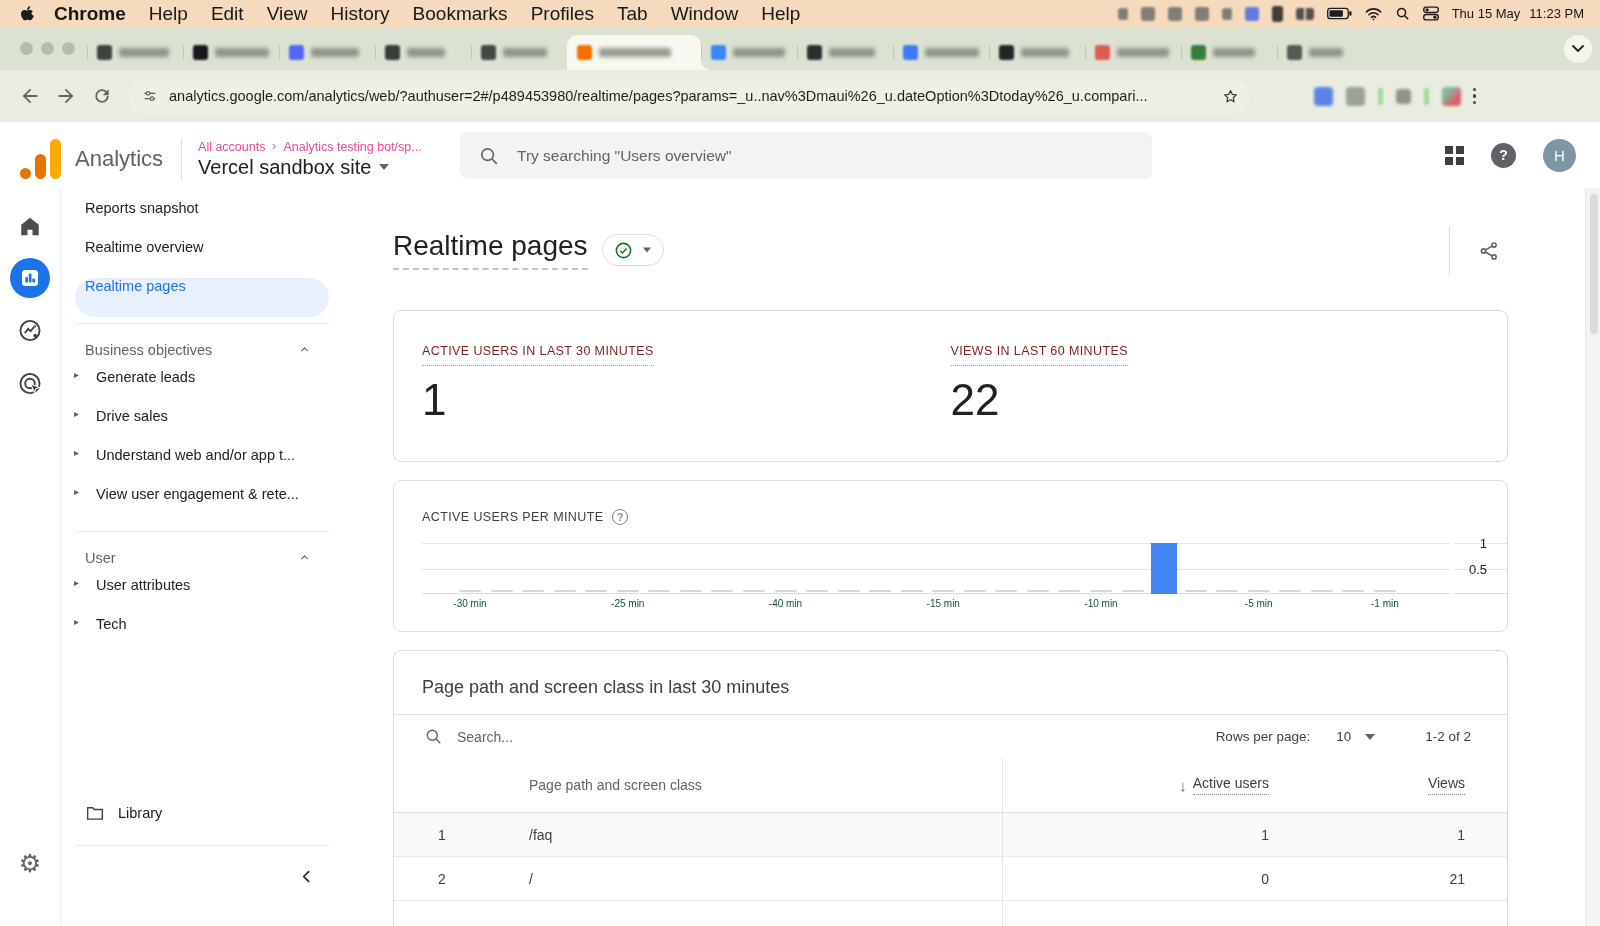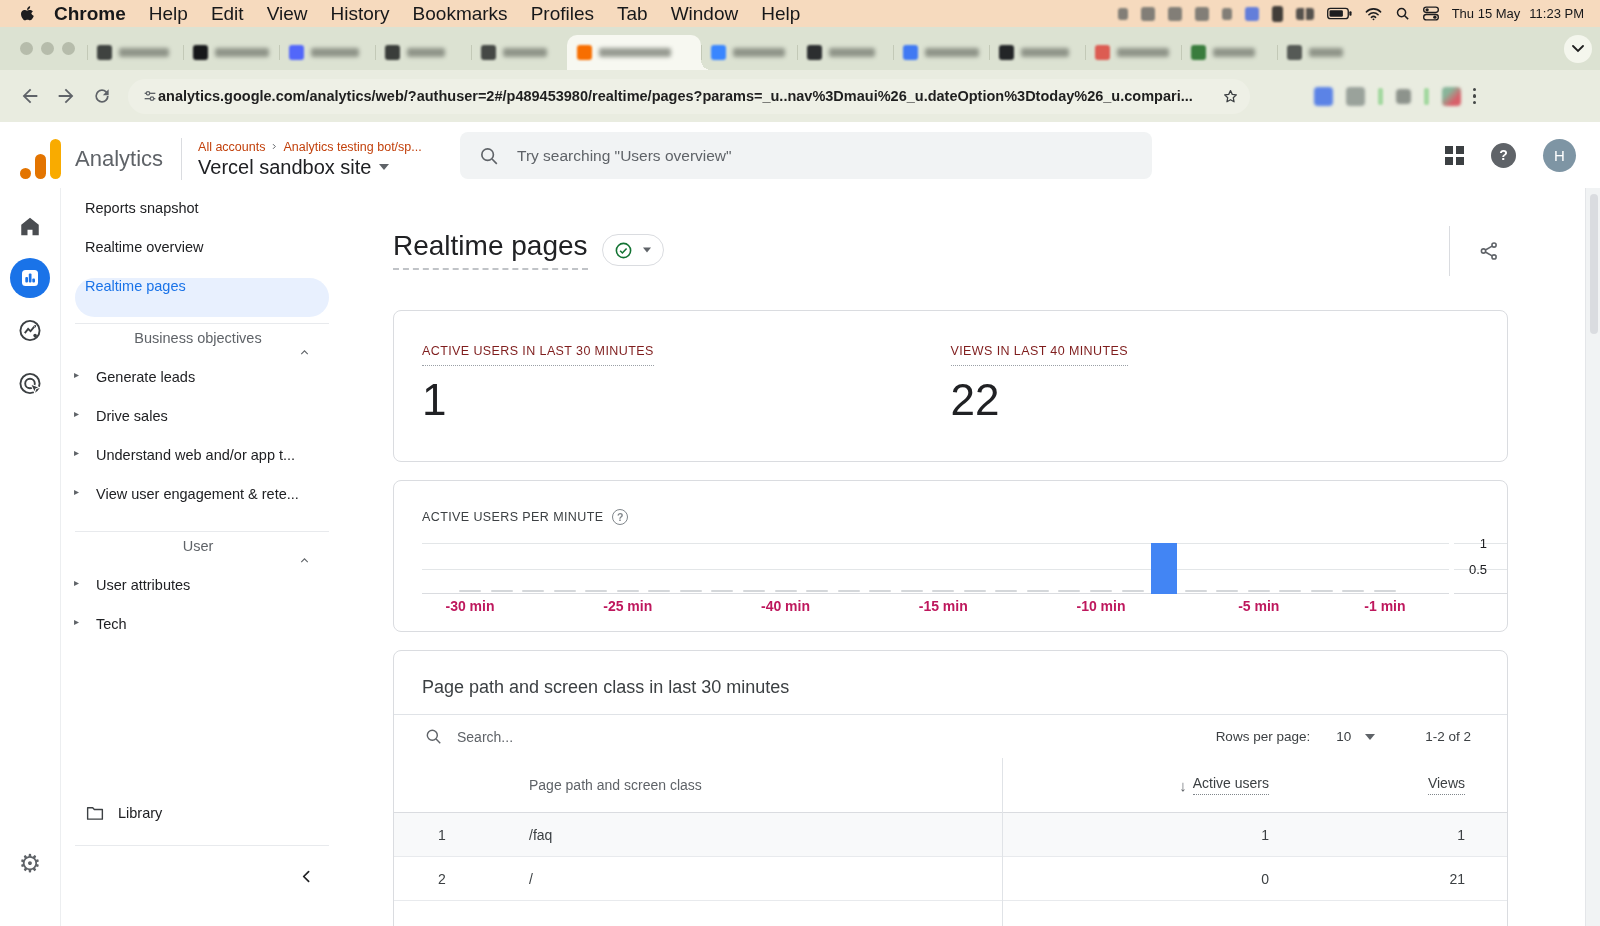--- a/index.html
+++ b/index.html
@@ -37,40 +37,40 @@
   .blurtxt{height:9px;border-radius:2px;background:#6f746a;filter:blur(2px);opacity:.7;}
   .tab-overflow{width:28px;height:28px;border-radius:50%;background:#f4f6ed;align-self:center;
        display:flex;align-items:center;justify-content:center;margin-left:6px;flex:none;}
 
   
   .toolbar{position:absolute;top:70px;left:0;right:0;height:52px;background:#e9ece0;
            display:flex;align-items:center;padding:0 12px;box-sizing:border-box;}
   .navbtn{width:36px;height:36px;display:flex;align-items:center;justify-content:center;border-radius:50%;flex:none;}
   .urlbar{height:35px;width:1122px;background:#eef0e6;border-radius:18px;display:flex;
           align-items:center;padding:0 10px 0 14px;margin-left:8px;box-sizing:border-box;flex:none;}
-  .url{font-size:14.5px;color:#1f1f1f;white-space:nowrap;overflow:hidden;flex:1;font-weight:bold;}
+  .url{font-size:14.5px;color:#1f1f1f;margin-left:11px;white-space:nowrap;overflow:hidden;flex:1;}
   .star{margin-left:10px;}
   .ext{display:flex;align-items:center;gap:13px;margin-left:64px;}
   .extchip{width:19px;height:19px;border-radius:4px;filter:blur(1.6px);}
   .sliver{width:5px;height:17px;border-radius:2px;background:#a4d8a0;filter:blur(1px);}
   .morevert{color:#444746;font-size:16px;line-height:5px;margin-left:12px;letter-spacing:0;
             display:flex;flex-direction:column;gap:3px;align-items:center;}
   .dot3{width:3.4px;height:3.4px;border-radius:50%;background:#444746;}
 
   
   .ga-header{position:absolute;top:122px;left:0;right:0;height:66px;background:#fff;
              display:flex;align-items:center;padding:8px 22px 0 16px;box-sizing:border-box;}
   .ga-logo{display:flex;align-items:flex-end;gap:4px;height:40px;margin:0 14px 0 4px;}
   .ga-dot{width:11px;height:11px;border-radius:50%;background:#e37400;}
   .ga-mid{width:11px;height:25px;border-radius:6px;background:#e37400;}
   .ga-tall{width:11px;height:40px;border-radius:6px;background:#f9ab00;}
   .ga-name{font-size:22px;color:#5f6368;margin-right:18px;}
   .vdiv{width:1px;height:42px;background:#dadce0;margin-right:16px;}
   .prop{display:flex;flex-direction:column;justify-content:center;}
-  .crumb{font-size:12.5px;color:#c2410c;display:flex;align-items:center;gap:5px;}
+  .crumb{font-size:12.5px;color:#ec4899;display:flex;align-items:center;gap:5px;}
   .prop-name{font-size:20px;color:#202124;display:flex;align-items:center;gap:8px;margin-top:2px;}
   .caret{width:0;height:0;border-left:5px solid transparent;border-right:5px solid transparent;border-top:6px solid #5f6368;}
   .ga-search{position:absolute;left:460px;top:10px;width:692px;height:47px;background:#f1f3f4;
              border-radius:8px;display:flex;align-items:center;padding:0 18px;gap:15px;box-sizing:border-box;}
   .ga-search input{border:none;outline:none;background:transparent;font-size:15.5px;color:#3c4043;flex:1;
                    font-family:"Liberation Sans",sans-serif;}
   .ga-search input::placeholder{color:#5f6368;opacity:1;}
   .hdr-actions{position:absolute;right:24px;top:0;height:66px;display:flex;align-items:center;gap:27px;}
   .grid-icon{display:grid;grid-template-columns:8px 8px;gap:3px;}
   .grid-icon i{width:8px;height:8px;background:#3c4043;display:block;}
@@ -83,21 +83,21 @@
   .app-body{position:absolute;top:188px;left:0;right:0;bottom:0;background:#fff;display:flex;}
   .rail{width:60px;flex:none;border-right:1px solid #eceef0;position:relative;}
   .rail-icon{position:absolute;left:50%;transform:translateX(-50%);}
   .gear{font-size:25px;color:#5f6368;line-height:1;}
 
   .sidebar{width:280px;flex:none;position:relative;padding-top:12px;box-sizing:border-box;}
   .snav-item{height:39px;display:flex;color:#202124;font-size:14.5px;}
   .snav-item.link{padding-left:24px;}
   .snav-item.active{background:#e8f0fe;color:#1a73e8;border-radius:20px;margin:0 12px 0 14px;padding-left:10px;}
   .snav-div{border-top:1px solid #e8eaed;margin:6px 12px 6px 14px;}
-  .snav-section{height:39px;display:flex;align-items:center;padding:0 30px 0 24px;color:#5f6368;font-size:14.5px;flex-direction:column;}
+  .snav-section{height:39px;display:flex;align-items:center;padding:0 30px 0 24px;color:#5f6368;font-size:14.5px;}
   .snav-section .chev{margin-left:auto;display:flex;}
   .snav-item.collapsible{padding-left:13px;gap:13px;}
   .tri{color:#5f6368;font-size:10px;width:9px;}
   .lib{position:absolute;left:0;right:0;top:605px;height:40px;display:flex;align-items:center;
        padding-left:24px;gap:13px;font-size:14.5px;color:#202124;}
   .side-bottom-div{position:absolute;left:14px;right:12px;top:657px;border-top:1px solid #e8eaed;}
   .collapse{position:absolute;right:26px;top:680px;}
 
   
   .content{flex:1;padding:36px 0 0 52px;position:relative;box-sizing:border-box;}
@@ -120,21 +120,21 @@
   .chart-title{position:absolute;left:28px;top:28px;display:flex;align-items:center;gap:9px;
                font-size:12.5px;letter-spacing:.4px;color:#3c4043;}
   .qmark{width:16px;height:16px;border-radius:50%;border:1.5px solid #80868b;color:#80868b;font-size:10.5px;
          display:flex;align-items:center;justify-content:center;box-sizing:border-box;font-weight:700;}
   .plot{position:absolute;left:28px;top:62px;width:1027px;height:51px;}
   .gl{position:absolute;left:0;right:0;height:1px;background:#e3e6e8;}
   .gl.top{top:0;} .gl.mid{top:26px;} .gl.base{bottom:0;background:#dadce0;}
   .stub{position:absolute;bottom:2px;width:22px;height:2px;background:#d4d7da;border-radius:1px;}
   .bar{position:absolute;bottom:0;width:26px;}
   .ticks{position:absolute;left:28px;top:117px;width:1027px;height:16px;}
-  .tick{position:absolute;transform:translateX(-50%);font-size:14px;color:#be185d;white-space:nowrap;font-weight:bold;}
+  .tick{position:absolute;transform:translateX(-50%);font-size:10px;color:#14532d;white-space:nowrap;}
   .ystrip{position:absolute;left:1060px;top:62px;width:53px;height:51px;}
   .ylab{position:absolute;right:20px;font-size:13px;color:#202124;}
   .ylab.one{top:-7px;} .ylab.half{top:19px;}
 
   .card-table{margin-top:18px;height:284px;position:relative;overflow:hidden;}
   .table-title{position:absolute;left:28px;top:26px;font-size:18px;color:#3c4043;font-weight:400;}
   .t-hr{position:absolute;left:0;right:0;top:63px;border-top:1px solid #e0e3e7;}
   .t-toolbar{position:absolute;left:0;right:0;top:64px;height:43px;display:flex;align-items:center;
              padding:0 36px 0 30px;box-sizing:border-box;}
   .t-search{display:flex;align-items:center;}
@@ -516,21 +516,21 @@
         </span>
       </span>
     </div>
 
     <div class="card card-metrics">
       <div class="metric">
         <span class="metric-label">ACTIVE USERS IN LAST 30 MINUTES</span>
         <div class="metric-value">1</div>
       </div>
       <div class="metric">
-        <span class="metric-label">VIEWS IN LAST 40 MINUTES</span>
+        <span class="metric-label">VIEWS IN LAST 60 MINUTES</span>
         <div class="metric-value">22</div>
       </div>
     </div>
 
     <div class="card card-chart">
       <div class="chart-title">
         <span>ACTIVE USERS PER MINUTE</span>
         <span class="qmark">?</span>
       </div>
       <div class="plot" id="plot">

